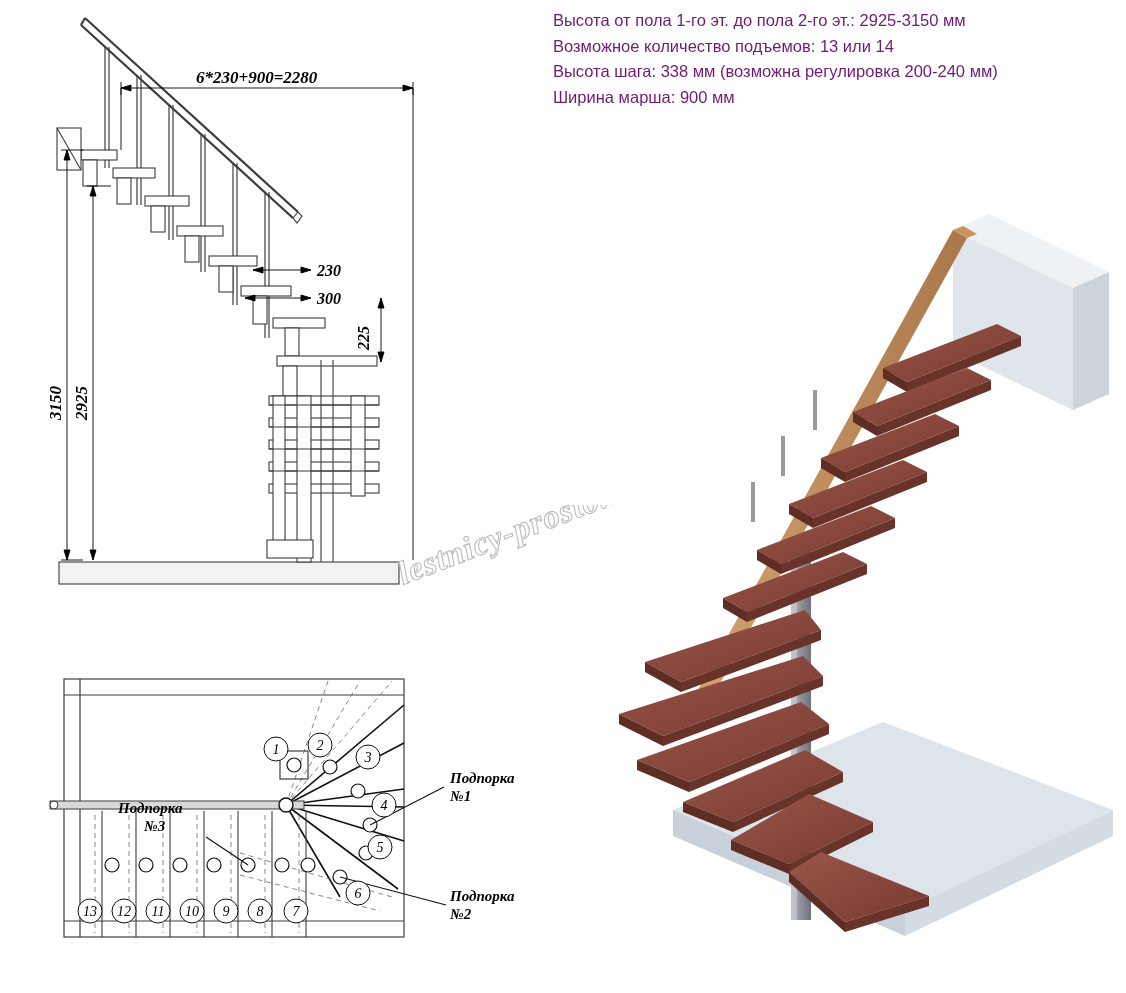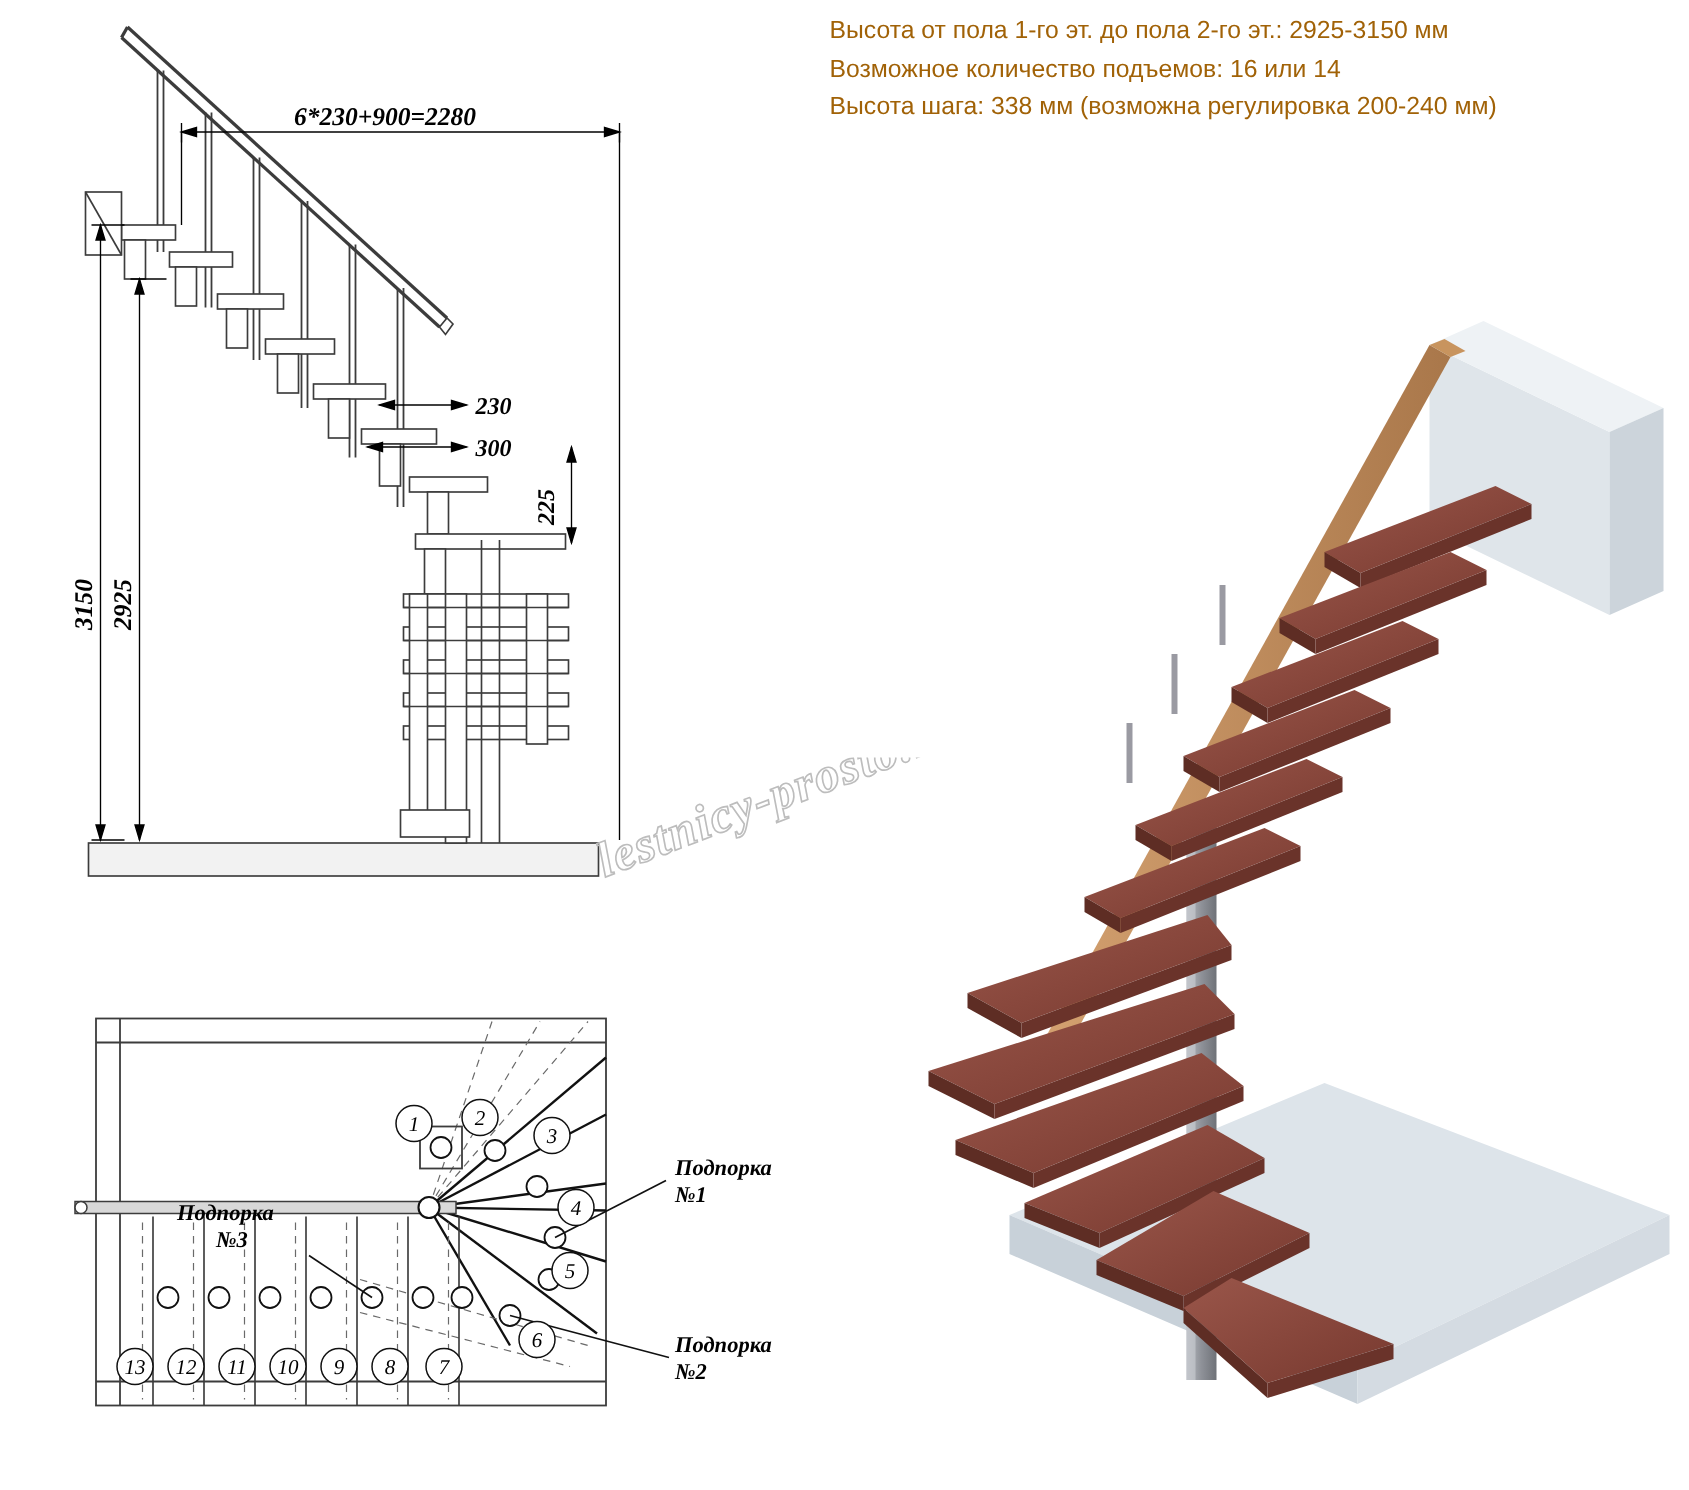--- a/index.html
+++ b/index.html
@@ -23,21 +23,21 @@
 
   
   .specs {
     position: absolute;
     left: 553px;
     top: 8px;
     width: 560px;
   }
   .spec-line {
     font-size: 16.5px;
-    color: #a16207;
+    color: #701a75;
     line-height: 25.5px;
     white-space: nowrap;
   }
 
   
   .elev {
     position: absolute;
     left: 21px;
     top: 0px;
     width: 460px;
@@ -104,22 +104,23 @@
     letter-spacing: 1px;
   }
 </style>
 </head>
 <body>
 
 <div class="page">
 
   <div class="specs">
     <div class="spec-line">Высота от пола 1-го эт. до пола 2-го эт.: 2925-3150 мм</div>
-    <div class="spec-line">Возможное количество подъемов: 16 или 14</div>
+    <div class="spec-line">Возможное количество подъемов: 13 или 14</div>
     <div class="spec-line">Высота шага: 338 мм (возможна регулировка 200-240 мм)</div>
+    <div class="spec-line">Ширина марша: 900 мм</div>
   </div>
 
   <div class="elev">
     <svg width="460" height="610" viewBox="0 0 460 610" xmlns="http://www.w3.org/2000/svg">
       <g stroke="#3c3c3c" fill="none" stroke-width="1.1">
 
         <g>
           <rect x="38" y="562" width="340" height="22" fill="#f2f2f2" stroke="#3c3c3c"></rect>
         </g>
 

